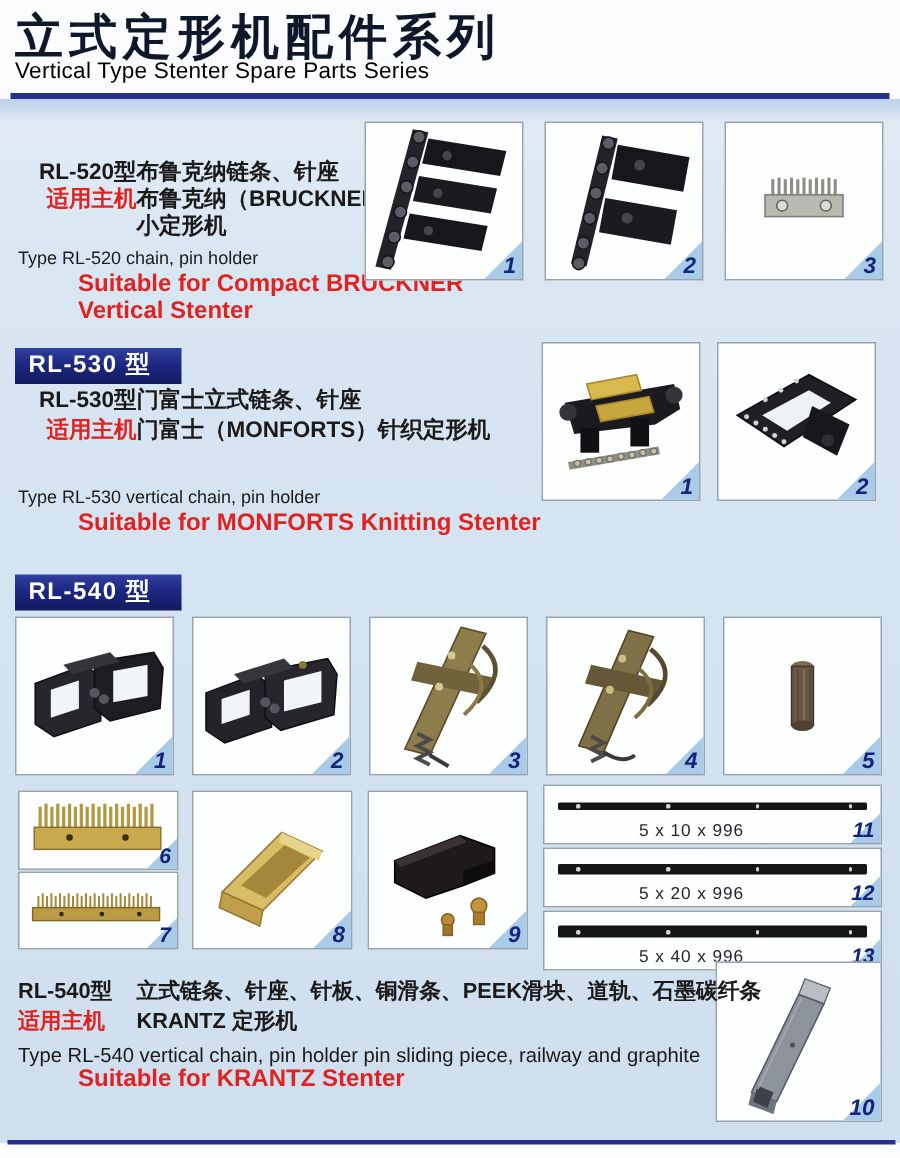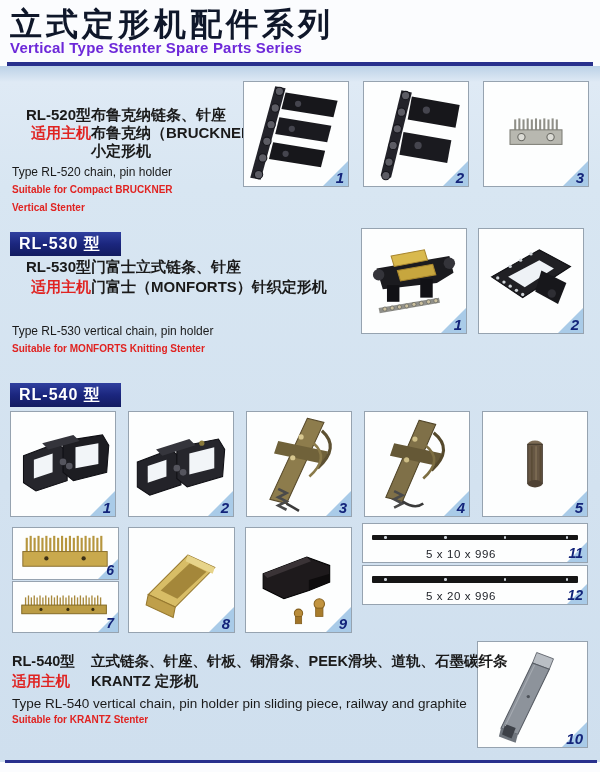--- a/index.html
+++ b/index.html
@@ -7,37 +7,37 @@
   body { font-family:"Liberation Sans","DejaVu Sans",sans-serif; background:#ffffff; }
   .page { position:relative; width:600px; height:772px; background:#fbfcfe; overflow:hidden; }
 
   
   .bg-band { position:absolute; left:0; top:66px; width:600px; height:696px;
     background:linear-gradient(180deg,#bcd2e7 0px,#dfeaf5 16px,#d8e6f2 120px,#d3e2f0 420px,#cfdfee 696px); }
 
   
   .title-cn { position:absolute; left:10px; top:3px; font-size:32px; font-weight:bold;
     color:#0f172a; letter-spacing:4px; white-space:nowrap; }
-  .title-en { position:absolute; left:10px; top:39px; font-size:15px; font-weight:bold;
-    color:#6d28d9; letter-spacing:0.2px; white-space:nowrap; }
+  .title-en { position:absolute; left:10px; top:39px; font-size:15px; font-weight:normal;
+    color:#000000; letter-spacing:0.2px; white-space:nowrap; }
   .top-rule { position:absolute; left:7px; top:62px; width:586px; height:4px; background:#28308d; }
   .bottom-rule { position:absolute; left:5px; top:760px; width:592px; height:3px; background:#28308d; }
 
   
   .badge { position:absolute; left:10px; width:111px; height:24px; line-height:24px;
     padding-left:9px; color:#ffffff; font-size:16px; font-weight:bold; letter-spacing:1px;
     background:linear-gradient(180deg,#30409f 0%,#1b267e 50%,#121b60 100%); white-space:nowrap; }
 
   
   .spec { position:absolute; left:12px; }
   .spec-row { display:flex; line-height:18px; font-size:15px; font-weight:bold; color:#1a1a1a; white-space:nowrap;text-align:right; }
   .spec-label { flex:none; width:79px; }
   .spec-label.red { color:#e02321; }
   .en1 { font-size:12px; color:#1a1a1a; line-height:17px; margin-top:4px; white-space:nowrap; }
-  .en-red { font-size:10px; color:#e02321; font-weight:bold; line-height:17.5px; white-space:nowrap; }
+  .en-red { font-size:16px; color:#e02321; font-weight:bold; line-height:17.5px; white-space:nowrap;margin-left:40px; }
 
   
   .pbox { position:absolute; background:#fdfefe; border:1px solid #96a3b0; overflow:hidden; }
   .pbox svg { position:absolute; left:0; top:0; width:100%; height:100%; }
   .tri { position:absolute; right:-1px; bottom:-1px; width:0; height:0; border-style:solid;
     border-width:0 0 27px 27px; border-color:transparent transparent #a9cbe8 transparent; }
   .tri.sm { border-width:0 0 22px 22px; }
   .num { position:absolute; right:4px; bottom:0px; font-size:15px; font-weight:bold;
     font-style:italic; color:#13247a; line-height:17px; }
 
@@ -383,20 +383,31 @@
     <div class="rail-bar" style="top:10px;height:6.5px;">
       <i class="rail-dot" style="left:6%;"></i>
         <i class="rail-dot" style="left:35%;"></i>
       <i class="rail-dot" style="left:64%;"></i>
         <i class="rail-dot" style="left:94%;"></i>
     </div>
     <span class="rail-dim">5 x 20 x 996</span>
     <span class="tri sm"></span>
     <span class="num" style="font-size:14px;">12</span>
   </div>
+  <div class="pbox" style="left:362px;top:607px;width:226px;height:40px;">
+    <div class="rail-bar" style="top:9px;height:8px;">
+      <i class="rail-dot" style="left:6%;"></i>
+        <i class="rail-dot" style="left:35%;"></i>
+      <i class="rail-dot" style="left:64%;"></i>
+        <i class="rail-dot" style="left:94%;"></i>
+    </div>
+    <span class="rail-dim">5 x 40 x 996</span>
+    <span class="tri sm"></span>
+    <span class="num" style="font-size:14px;">13</span>
+  </div>
 
   <div class="pbox" style="left:477px;top:641px;width:111px;height:107px;">
     <svg viewBox="0 0 100 100">
       <polygon points="54,10 70,16 66,26 50,20" fill="#b9bec4" stroke="#565b63" stroke-width="0.8"></polygon>
       <polygon points="50,20 66,26 36,88 20,82" fill="#8d939b" stroke="#565b63" stroke-width="1"></polygon>
       <polygon points="20,82 36,88 34,96 18,90" fill="#6e747c"></polygon>
       <polygon points="24,78 34,82 30,92 21,88" fill="#3d4148"></polygon>
       <circle cx="46" cy="52" r="1.6" fill="#4c5158"></circle>
       <line x1="52" y1="22" x2="24" y2="80" stroke="#a6abb2" stroke-width="1"></line>
     </svg>

